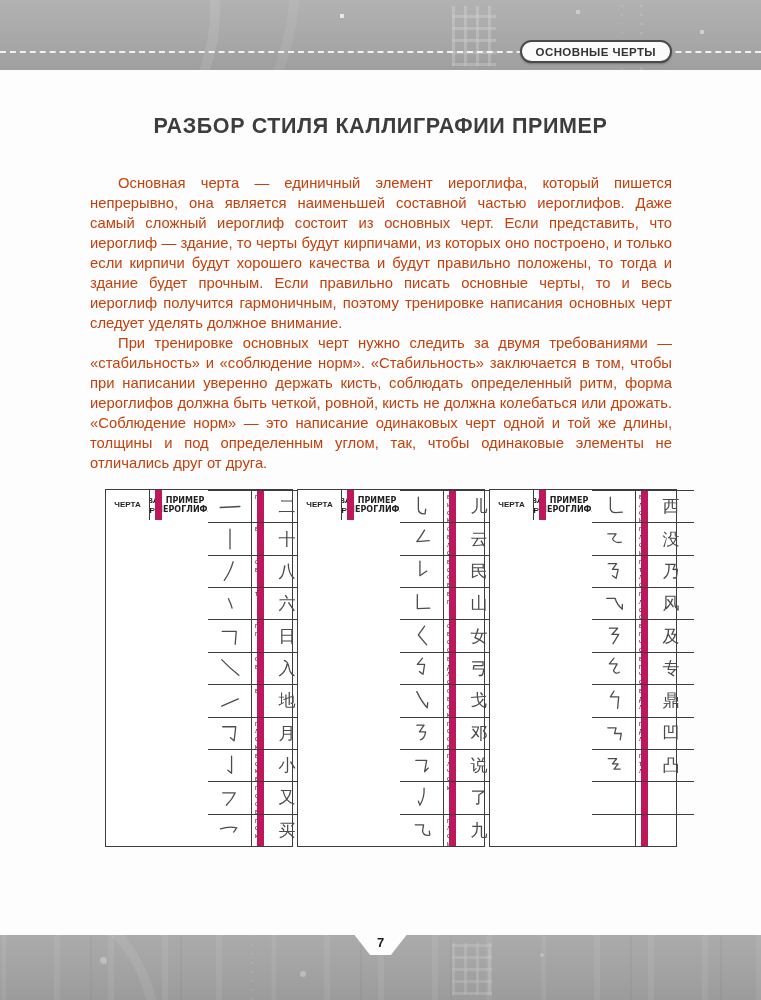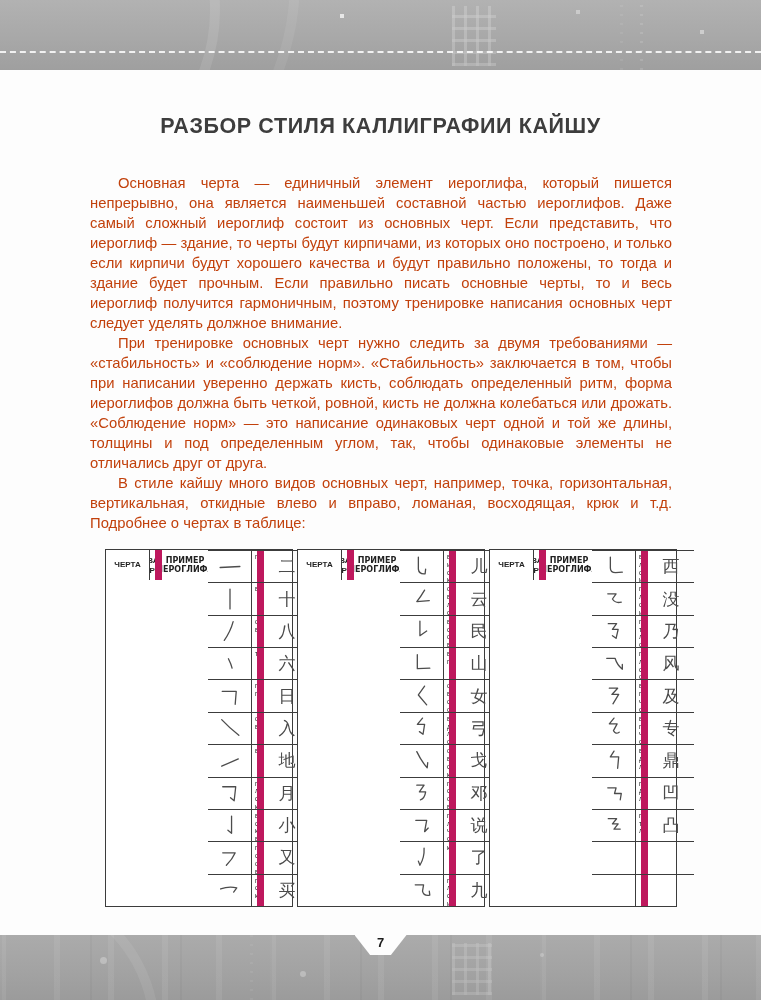--- a/index.html
+++ b/index.html
@@ -108,29 +108,31 @@
 <div class="band-top">
   <div class="tex-curve" style="width:260px;height:300px;left:-60px;top:-150px;"></div>
   <div class="tex-curve" style="width:420px;height:460px;left:-140px;top:-260px;border-color:rgba(255,255,255,.07);"></div>
   <div class="tex-dots" style="left:452px;top:6px;width:44px;height:60px;"></div>
   <div class="tex-circuit" style="left:640px;top:0;height:70px;"></div>
   <div class="tex-circuit" style="left:620px;top:0;height:70px;opacity:.3;"></div>
   <div class="speck" style="left:340px;top:14px;"></div>
   <div class="speck" style="left:576px;top:10px;opacity:.5;"></div>
   <div class="speck" style="left:700px;top:30px;opacity:.6;"></div>
   <div class="dash-line"></div>
+  <div class="badge">
+    <span>ОСНОВНЫЕ ЧЕРТЫ</span>
+  </div>
 </div>
 
 <div class="content">
-  <h1 class="title">РАЗБОР СТИЛЯ КАЛЛИГРАФИИ КАЙШУ</h1>
+  <h1 class="title">РАЗБОР СТИЛЯ КАЛЛИГРАФИИ ПРИМЕР</h1>
 
   <div class="paras">
     <p>Основная черта — единичный элемент иероглифа, который пишется непрерывно, она является наименьшей составной частью иероглифов. Даже самый сложный иероглиф состоит из основных черт. Если представить, что иероглиф — здание, то черты будут кирпичами, из которых оно построено, и только если кирпичи будут хорошего качества и будут правильно положены, то тогда и здание будет прочным. Если правильно писать основные черты, то и весь иероглиф получится гармоничным, поэтому тренировке написания основных черт следует уделять должное внимание.</p>
     <p>При тренировке основных черт нужно следить за двумя требованиями — «стабильность» и «соблюдение норм». «Стабильность» заключается в том, чтобы при написании уверенно держать кисть, соблюдать определенный ритм, форма иероглифов должна быть четкой, ровной, кисть не должна колебаться или дрожать. «Соблюдение норм» — это написание одинаковых черт одной и той же длины, толщины и под определенным углом, так, чтобы одинаковые элементы не отличались друг от друга.</p>
-    <p>В стиле кайшу много видов основных черт, например, точка, горизонтальная, вертикальная, откидные влево и вправо, ломаная, восходящая, крюк и т.д. Подробнее о чертах в таблице:</p>
   </div>
 
   <div class="tables">
     <div class="ktable">
       <div class="t-head">
         <div class="cell c-stroke">ЧЕРТА</div>
         <div class="cell c-name" style="align-items:center;justify-content:center;font-size:8px;font-weight:bold;">НАЗВАНИЕ ЧЕРТЫ</div>
         <div class="cell c-example" style="font-size:8px;font-weight:bold;color:#222;text-align:center;">ПРИМЕР ИЕРОГЛИФА</div>
       </div>
       <div class="t-body">

